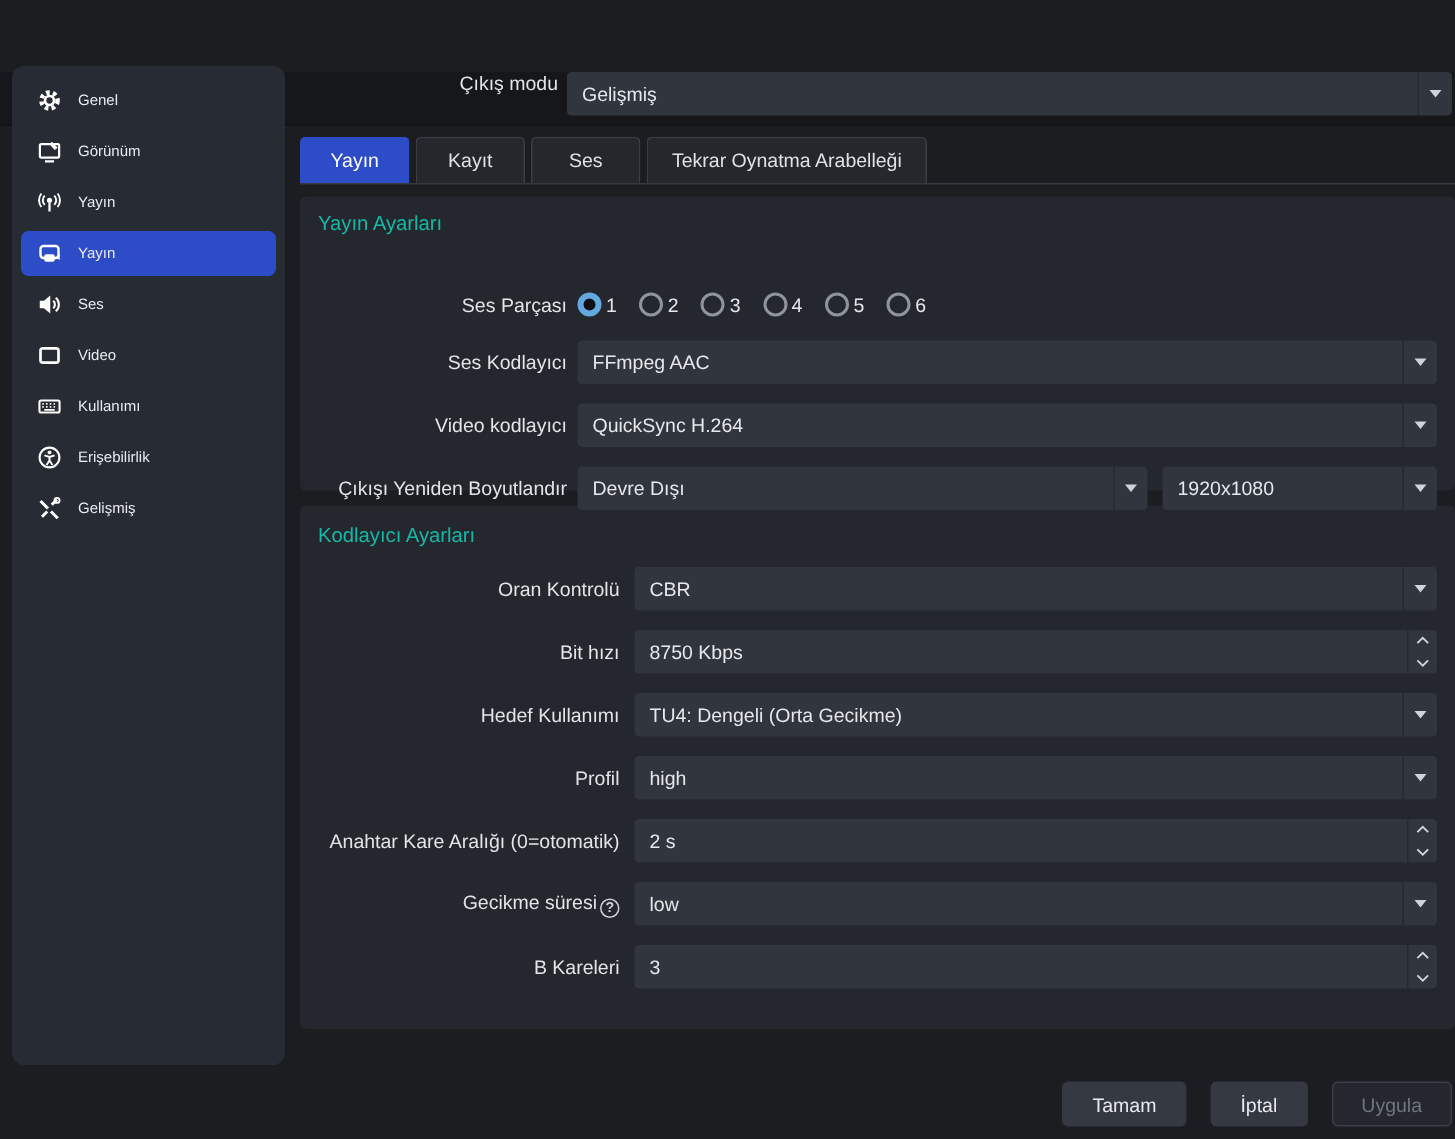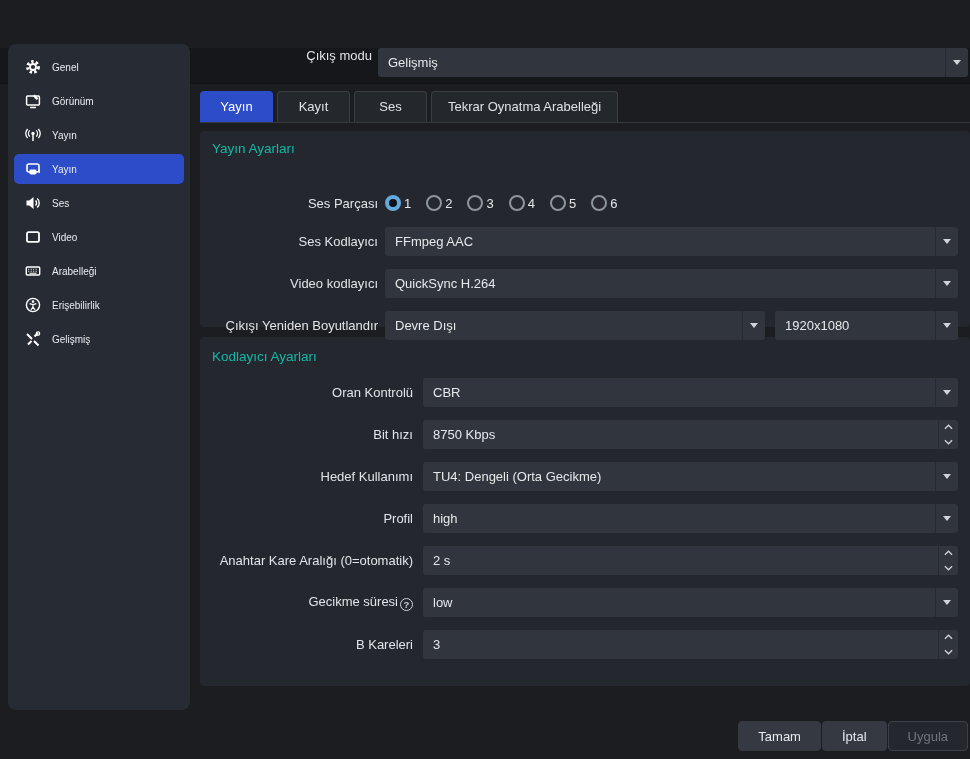--- a/index.html
+++ b/index.html
@@ -98,21 +98,21 @@
   .spin-btn svg { width:9px; height:6px; }
   .combo-narrow { flex:0 0 183px; margin-left:10px; }
 
   .help-badge {
     display:inline-flex; width:13px; height:13px; border-radius:50%;
     border:1px solid #cfd3d8; color:#cfd3d8; font-size:9.5px; font-weight:bold;
     align-items:center; justify-content:center; margin-left:2px; vertical-align:-2px;
   }
 
   
-  .footer { position:absolute; right:2px; bottom:8px; display:flex; gap:1px; }
+  .footer { position:absolute; right:2px; bottom:8px; display:flex; gap:16px; }
   .btn {
     height:30px; border-radius:4px; background:#343942; color:#e8eaed;
     display:flex; align-items:center; justify-content:center;
     padding:0 19px; cursor:pointer; border:1px solid #343942;
   }
   .btn.disabled { background:#24272d; border:1px solid #3a3f48; color:#70757d; cursor:default; }
 </style>
 </head>
 <body>
 
@@ -199,21 +199,21 @@
     <span>Video</span>
   </div>
 
   <div class="side-item">
     <span class="side-icon">
       <svg viewBox="0 0 16 16">
           <rect x="1.3" y="4" width="13.4" height="8" rx="1" fill="none" stroke="#fff" stroke-width="1.4"></rect>
           <path d="M3.2 6.2 h1 M5.7 6.2 h1 M8.2 6.2 h1 M10.7 6.2 h1 M3.2 8.2 h1 M5.7 8.2 h1 M8.2 8.2 h1 M10.7 8.2 h1 M4.5 10.2 h7" stroke="#fff" stroke-width="1.1"></path>
         </svg>
     </span>
-    <span>Arabelleği</span>
+    <span>Kullanımı</span>
   </div>
 
   <div class="side-item">
     <span class="side-icon">
       <svg viewBox="0 0 16 16">
           <circle cx="8" cy="8" r="6.6" fill="none" stroke="#fff" stroke-width="1.4"></circle>
           <circle cx="8" cy="4.6" r="1.3" fill="#fff"></circle>
           <path d="M4.6 6.6 L8 7.6 L11.4 6.6 M8 7.6 L8 10 M8 10 L6 13 M8 10 L10 13" stroke="#fff" stroke-width="1.3" fill="none"></path>
         </svg>
     </span>

